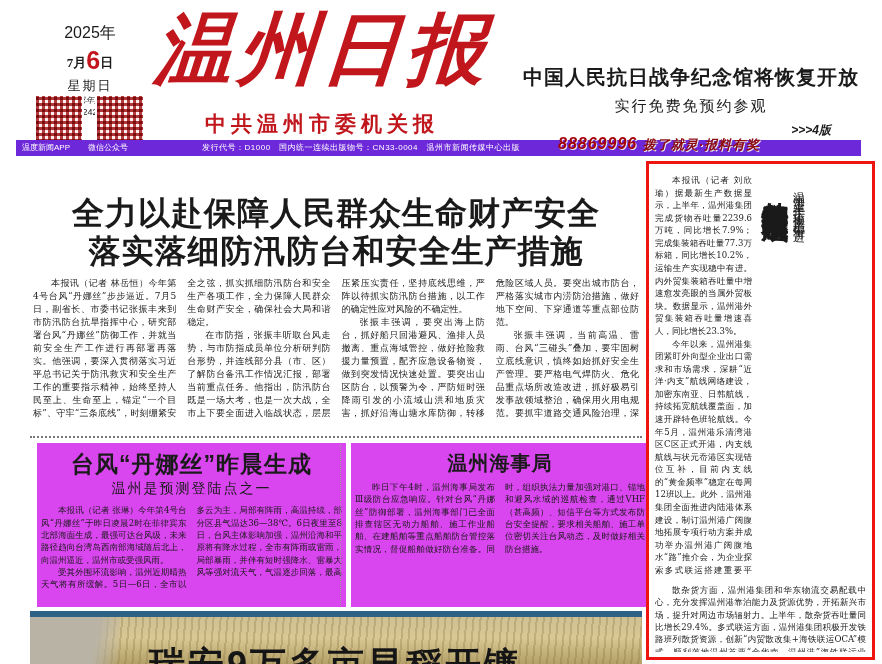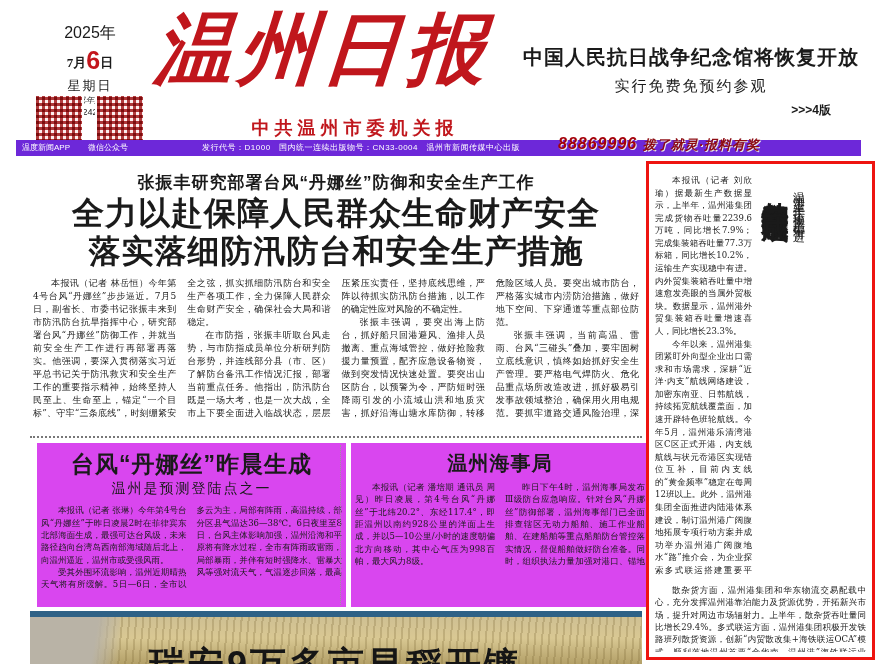--- a/index.html
+++ b/index.html
@@ -9,40 +9,40 @@
   .dateblock{position:absolute;left:38px;top:22px;width:104px;text-align:center;line-height:1.35;}
   .db-md{font-size:13px;font-weight:bold;font-family:Liberation Serif, serif;}
   .db-day{font-size:25px;font-weight:bold;color:#c3161c;vertical-align:-2px;}
   .db-week{font-size:13px;font-weight:normal;letter-spacing:2px;}
   .db-lunar{font-size:8.5px;font-style:italic;font-family:"DejaVu Serif",serif;}
   .db-issue{font-size:9px;}
   .mast-title{position:absolute;left:138px;top:2px;width:370px;text-align:center;
               font-family:"DejaVu Serif",serif;font-weight:bold;font-style:italic;
               font-size:78px;line-height:1.2;color:#c0161c;letter-spacing:6px;
               transform:skewX(-4deg);white-space:nowrap;}
-  .mast-sub{position:absolute;left:205px;top:116px;width:300px;text-align:center;
-            color:#c0161c;font-weight:bold;font-size:18px;letter-spacing:5px;}
+  .mast-sub{position:absolute;left:205px;top:110px;width:300px;
+            color:#c0161c;font-weight:bold;font-size:21px;letter-spacing:5px;}
   .qr{position:absolute;top:94px;width:46px;height:46px;border:2px solid #fff;
       background:
         repeating-linear-gradient(0deg,#b23a3c 0 3px,rgba(255,255,255,.85) 3px 6px),
         repeating-linear-gradient(90deg,#b23a3c 0 3px,#fbeeee 3px 6px);
       background-blend-mode:multiply;}
   .qr1{left:34px;} .qr2{left:95px;}
   .graybar{position:absolute;left:16px;top:140px;width:845px;height:16px;background:#6d28d9;}
   .gb-label{position:absolute;top:0;height:16px;line-height:16px;color:#fff;font-size:8px;}
   .gb-l1{left:6px;} .gb-l2{left:72px;} .gb-pub{left:186px;letter-spacing:.5px;}
   .hotline{position:absolute;left:558px;top:135px;font-style:italic;font-weight:900;
            color:#a5000a;font-size:16px;letter-spacing:1px;
            text-shadow:1px 1px 0 #e9e9e9;white-space:nowrap;}
   .hotline .slogan{font-size:13px;color:#8e0b12;}
   
-  .topnews{position:absolute;left:505px;top:44px;width:372px;}
+  .topnews{position:absolute;left:505px;top:64px;width:372px;}
   .tn-title{font-size:20px;font-weight:900;text-align:center;letter-spacing:1px;}
   .tn-sub{font-size:15px;text-align:center;margin-top:6px;letter-spacing:2px;}
-  .tn-ref{font-size:12px;font-weight:bold;text-align:right;margin-top:6px;padding-right:46px;}
+  .tn-ref{font-size:12px;font-weight:bold;text-align:right;margin-top:6px;padding-right:46px;font-style:italic;}
   
   .m-kicker{position:absolute;left:30px;top:171px;width:612px;text-align:center;
             font-size:17px;font-weight:600;letter-spacing:1px;}
   .m-headline{position:absolute;left:30px;top:194px;width:612px;text-align:center;
               font-size:32px;line-height:1.2;font-weight:900;letter-spacing:1px;}
   .bodytext{font-family:"DejaVu Serif","Liberation Serif",serif;text-align:justify;}
   .bodytext p{margin:0;text-indent:2em;}
   .m-body{position:absolute;left:33px;top:277px;width:606px;height:155px;
           column-count:4;column-gap:11px;font-size:9px;line-height:1.45;overflow:hidden;}
   .dashsep{position:absolute;left:30px;top:436px;width:612px;border-top:2px dotted #777;}
@@ -108,21 +108,20 @@
   <div class="graybar">
     <span class="gb-label gb-l1">温度新闻APP</span>
     <span class="gb-label gb-l2">微信公众号</span>
     <span class="gb-label gb-pub">发行代号：D1000　国内统一连续出版物号：CN33-0004　温州市新闻传媒中心出版</span>
   </div>
   <div class="hotline">
     <span>88869996</span>
     <span class="slogan">拨了就灵·报料有奖</span>
   </div>
 
-  <div class="m-kicker">张振丰研究部署台风“丹娜丝”防御和安全生产工作</div>
   <div class="m-headline">
     <div>全力以赴保障人民群众生命财产安全</div>
     <div>落实落细防汛防台和安全生产措施</div>
   </div>
   <div class="m-body bodytext">
     <p>本报讯（记者 林岳恒）今年第4号台风“丹娜丝”步步逼近。7月5日，副省长、市委书记张振丰来到市防汛防台抗旱指挥中心，研究部署台风“丹娜丝”防御工作，并就当前安全生产工作进行再部署再落实。他强调，要深入贯彻落实习近平总书记关于防汛救灾和安全生产工作的重要指示精神，始终坚持人民至上、生命至上，锚定“一个目标”、守牢“三条底线”，时刻绷紧安全之弦，抓实抓细防汛防台和安全生产各项工作，全力保障人民群众生命财产安全，确保社会大局和谐稳定。</p>
     <p>在市防指，张振丰听取台风走势，与市防指成员单位分析研判防台形势，并连线部分县（市、区）了解防台备汛工作情况汇报，部署当前重点任务。他指出，防汛防台既是一场大考，也是一次大战，全市上下要全面进入临战状态，层层压紧压实责任，坚持底线思维，严阵以待抓实防汛防台措施，以工作的确定性应对风险的不确定性。</p>
     <p>张振丰强调，要突出海上防台，抓好船只回港避风、渔排人员撤离、重点海域管控，做好抢险救援力量预置，配齐应急设备物资，做到突发情况快速处置。要突出山区防台，以预警为令，严防短时强降雨引发的小流域山洪和地质灾害，抓好沿海山塘水库防御，转移危险区域人员。要突出城市防台，严格落实城市内涝防治措施，做好地下空间、下穿通道等重点部位防范。</p>
     <p>张振丰强调，当前高温、雷雨、台风“三碰头”叠加，要牢固树立底线意识，慎终如始抓好安全生产管理。要严格电气焊防火、危化品重点场所改造改进，抓好极易引发事故领域整治，确保用火用电规范。要抓牢道路交通风险治理，深化道路交通安全十大攻坚。要抓好防汛防台期间社会面安全稳定，对景区安全隐患进行排查，落实大型活动安全管理举措。要加强森林防灭火工作，持续开展巡查值守。要加大建设领域监管力度，加强高空作业安全管理。要统筹好经济社会平稳发展，做好矛盾纠纷排查化解和信访工作，切实维护平安稳定。</p>
 
@@ -140,21 +139,20 @@
     </div>
   </div>
 
   <div class="vdot"></div>
 
   <div class="subbox boxB">
     <div class="sb-head2">
       <div>温州海事局</div>
     </div>
     <div class="sb-body sb-bodyB bodytext">
-      <p>本报讯（记者 潘培期 通讯员 周见）昨日凌晨，第4号台风“丹娜丝”于北纬20.2°、东经117.4°，即距温州以南约928公里的洋面上生成，并以5—10公里/小时的速度朝偏北方向移动，其中心气压为998百帕，最大风力8级。</p>
       <p>昨日下午4时，温州海事局发布Ⅲ级防台应急响应。针对台风“丹娜丝”防御部署，温州海事部门已全面排查辖区无动力船舶、施工作业船舶、在建船舶等重点船舶防台管控落实情况，督促船舶做好防台准备。同时，组织执法力量加强对港口、锚地和避风水域的巡航检查，通过VHF（甚高频）、短信平台等方式发布防台安全提醒，要求相关船舶、施工单位密切关注台风动态，及时做好相关防台措施。</p>
 
     </div>
   </div>
 
   <div class="photo">
     <div class="photo-road"></div>
     <div class="ph-head">瑞安9万多亩早稻开镰</div>
   </div>
 

